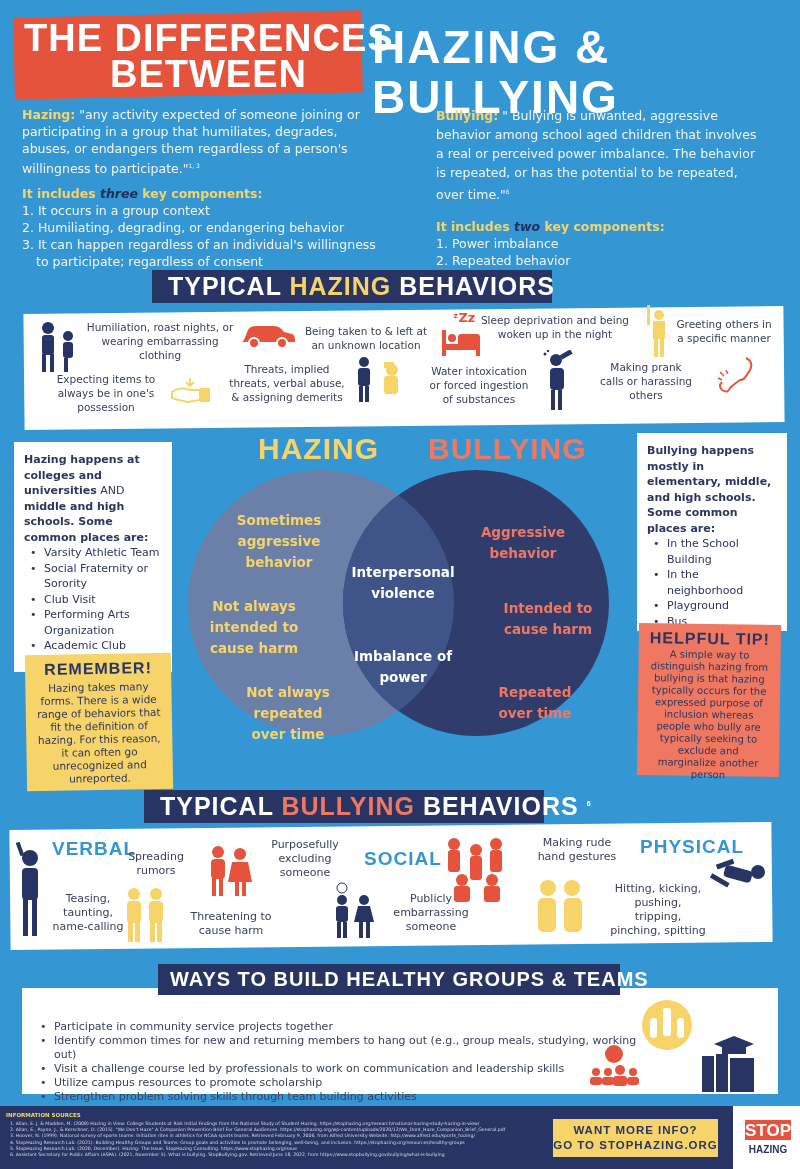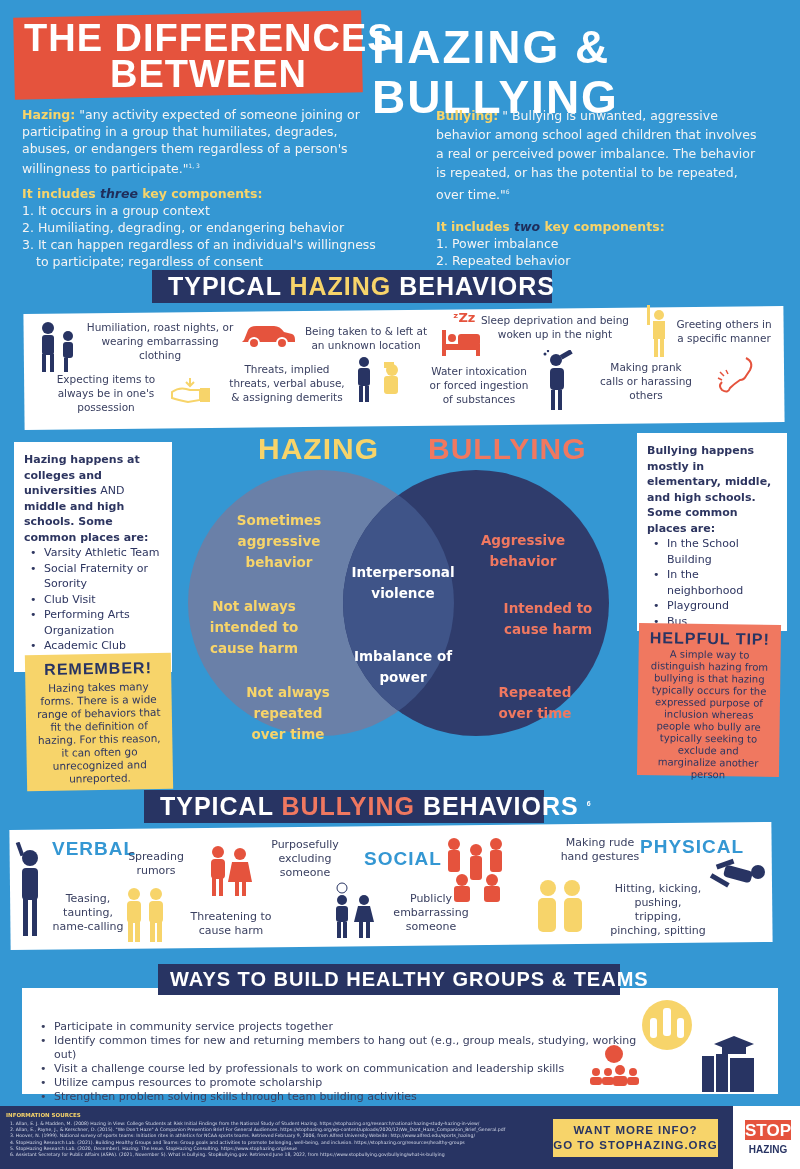--- a/index.html
+++ b/index.html
@@ -187,21 +187,21 @@
   <div class="circle" id="c-hazing"></div>
   <div class="circle" id="c-bullying"></div>
   <div id="c-overlap" class="abs">
       <div id="c-overlap-inner"></div>
     </div>
   <div class="vtext vy" style="left:38px; top:40px; width:106px;">Sometimes aggressive behavior</div>
   <div class="vtext vy" style="left:18px; top:126px; width:96px;">Not always intended to cause harm</div>
   <div class="vtext vy" style="left:52px; top:212px; width:96px;">Not always repeated over time</div>
   <div class="vtext vw" style="left:160px; top:92px; width:110px;">Interpersonal violence</div>
   <div class="vtext vw" style="left:160px; top:176px; width:110px;">Imbalance of power</div>
-  <div class="vtext vr" style="left:290px; top:52px; width:90px;margin-top:8px;">Aggressive behavior</div>
+  <div class="vtext vr" style="left:290px; top:52px; width:90px;">Aggressive behavior</div>
   <div class="vtext vr" style="left:310px; top:128px; width:100px;">Intended to cause harm</div>
   <div class="vtext vr" style="left:302px; top:212px; width:90px;">Repeated over time</div>
 </div>
 
 <div class="abs side-card" style="left:637px; top:433px; width:150px; height:198px;">
   <p><b>Bullying happens mostly in elementary, middle, and high schools. Some common places are:</b></p>
   <ul>
     <li>In the School Building</li>
     <li>In the neighborhood</li>
     <li>Playground</li>
@@ -298,21 +298,21 @@
       <rect x="4" y="20" width="20" height="5" transform="rotate(30 14 22)"></rect>
       <rect x="10" y="4" width="18" height="5" transform="rotate(-20 18 6)"></rect>
     </g>
   </svg>
 
 <div class="hz-item" style="left:48px; top:892px; width:80px; font-size:11px;">Teasing, taunting, name-calling</div>
 <div class="hz-item" style="left:126px; top:850px; width:60px; font-size:11px;">Spreading rumors</div>
 <div class="hz-item" style="left:188px; top:910px; width:86px; font-size:11px;">Threatening to cause harm</div>
 <div class="hz-item" style="left:270px; top:838px; width:70px; font-size:11px;">Purposefully excluding someone</div>
 <div class="hz-item" style="left:392px; top:892px; width:78px; font-size:11px;">Publicly embarrassing someone</div>
-<div class="hz-item" style="left:536px; top:836px; width:82px; font-size:11px;margin-left:23px;">Making rude hand gestures</div>
+<div class="hz-item" style="left:536px; top:836px; width:82px; font-size:11px;">Making rude hand gestures</div>
 <div class="hz-item" style="left:610px; top:882px; width:96px; font-size:11px;">Hitting, kicking, pushing, tripping, pinching, spitting</div>
 
 <div class="abs white-card" style="left:22px; top:988px; width:756px; height:106px;"></div>
 <div class="abs banner cond" style="left:158px; top:964px; width:462px; font-size:20px; padding:4px 12px;">WAYS TO BUILD HEALTHY GROUPS &amp; TEAMS</div>
 <ul class="abs ways" style="left:38px; top:1020px; width:600px;">
   <li>Participate in community service projects together</li>
   <li>Identify common times for new and returning members to hang out (e.g., group meals, studying, working out)</li>
   <li>Visit a challenge course led by professionals to work on communication and leadership skills</li>
   <li>Utilize campus resources to promote scholarship</li>
   <li>Strengthen problem solving skills through team building activities</li>

